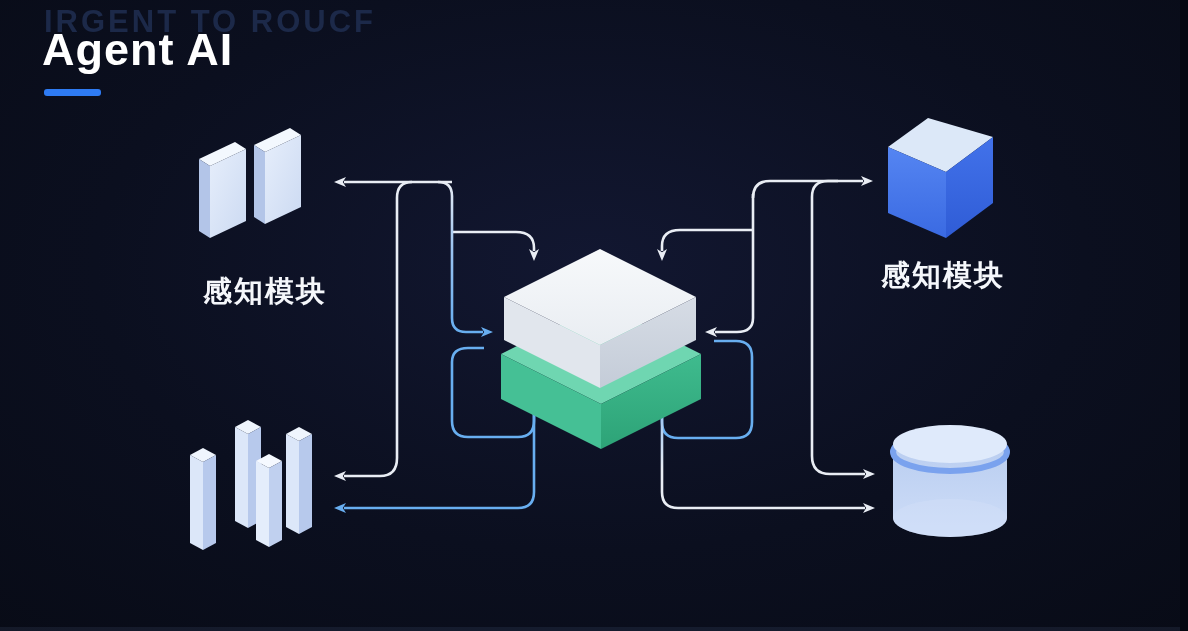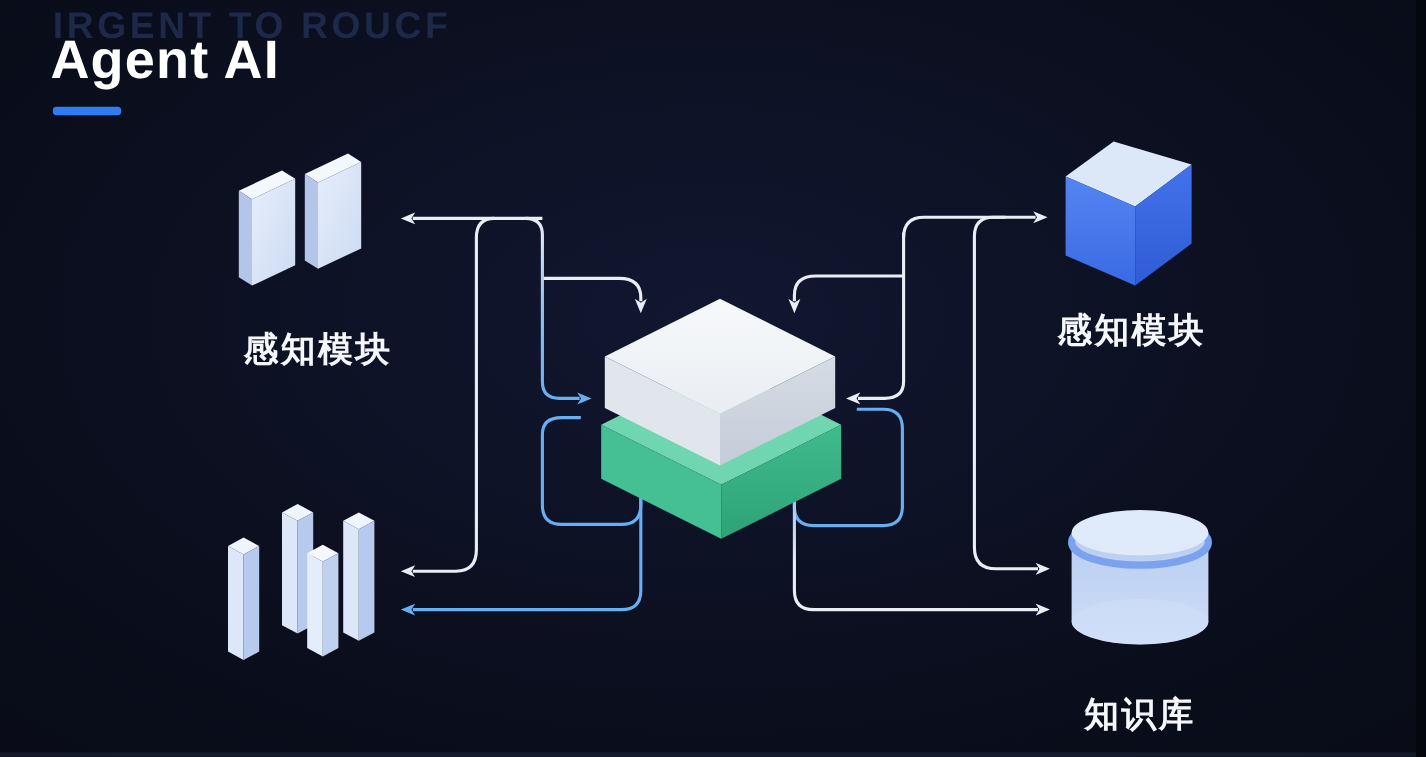--- a/index.html
+++ b/index.html
@@ -173,16 +173,15 @@
     <g>
       <path d="M893,444 L893,518 A57,19 0 0 0 1007,518 L1007,444 Z" fill="url(#gCylBody)"></path>
       <ellipse cx="950" cy="452" rx="57" ry="19" fill="none" stroke="#7aa2ee" stroke-width="6"></ellipse>
       <ellipse cx="950" cy="444" rx="57" ry="19" fill="#dfeafb"></ellipse>
       <path d="M893,518 A57,19 0 0 0 1007,518 A57,19 0 0 0 893,518 Z" fill="#d3e0f8" opacity="0.45"></path>
     </g>
   </svg>
 
   <div class="node-label label-perception">感知模块</div>
   <div class="node-label label-decision">感知模块</div>
-  <div class="node-label label-knowledge">知识库</div>
 
   <div class="bottom-glow"></div>
 </div>
 
 </body></html>

